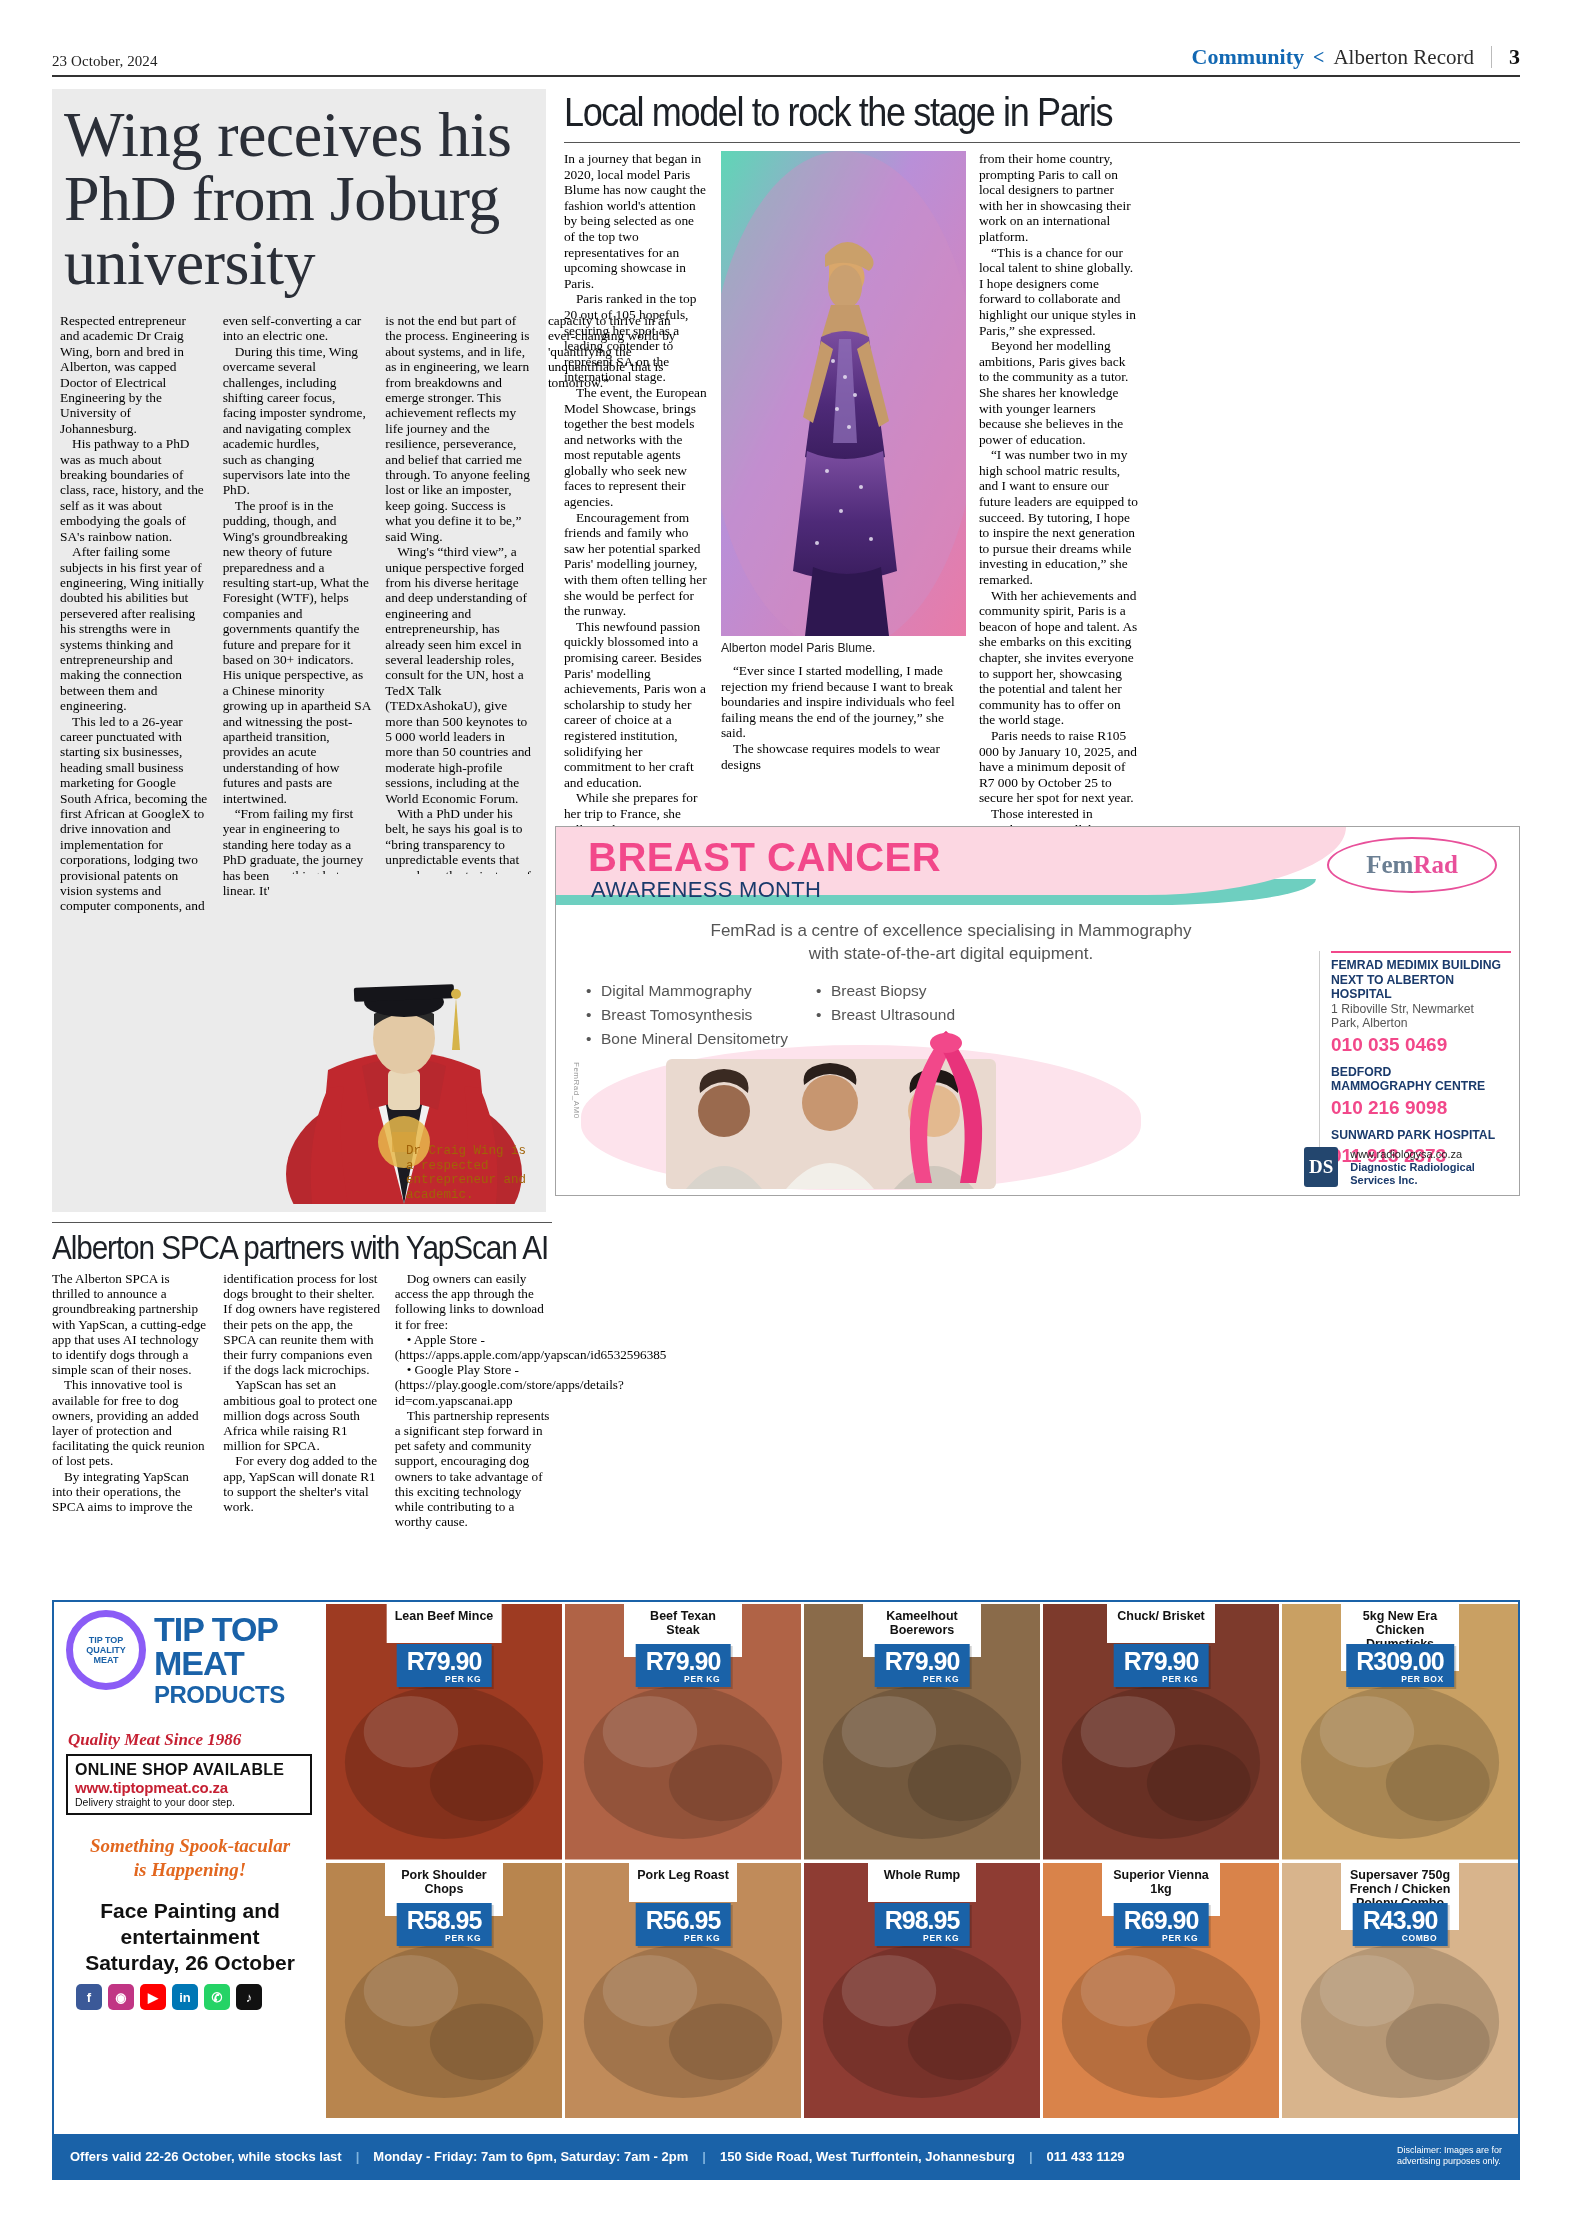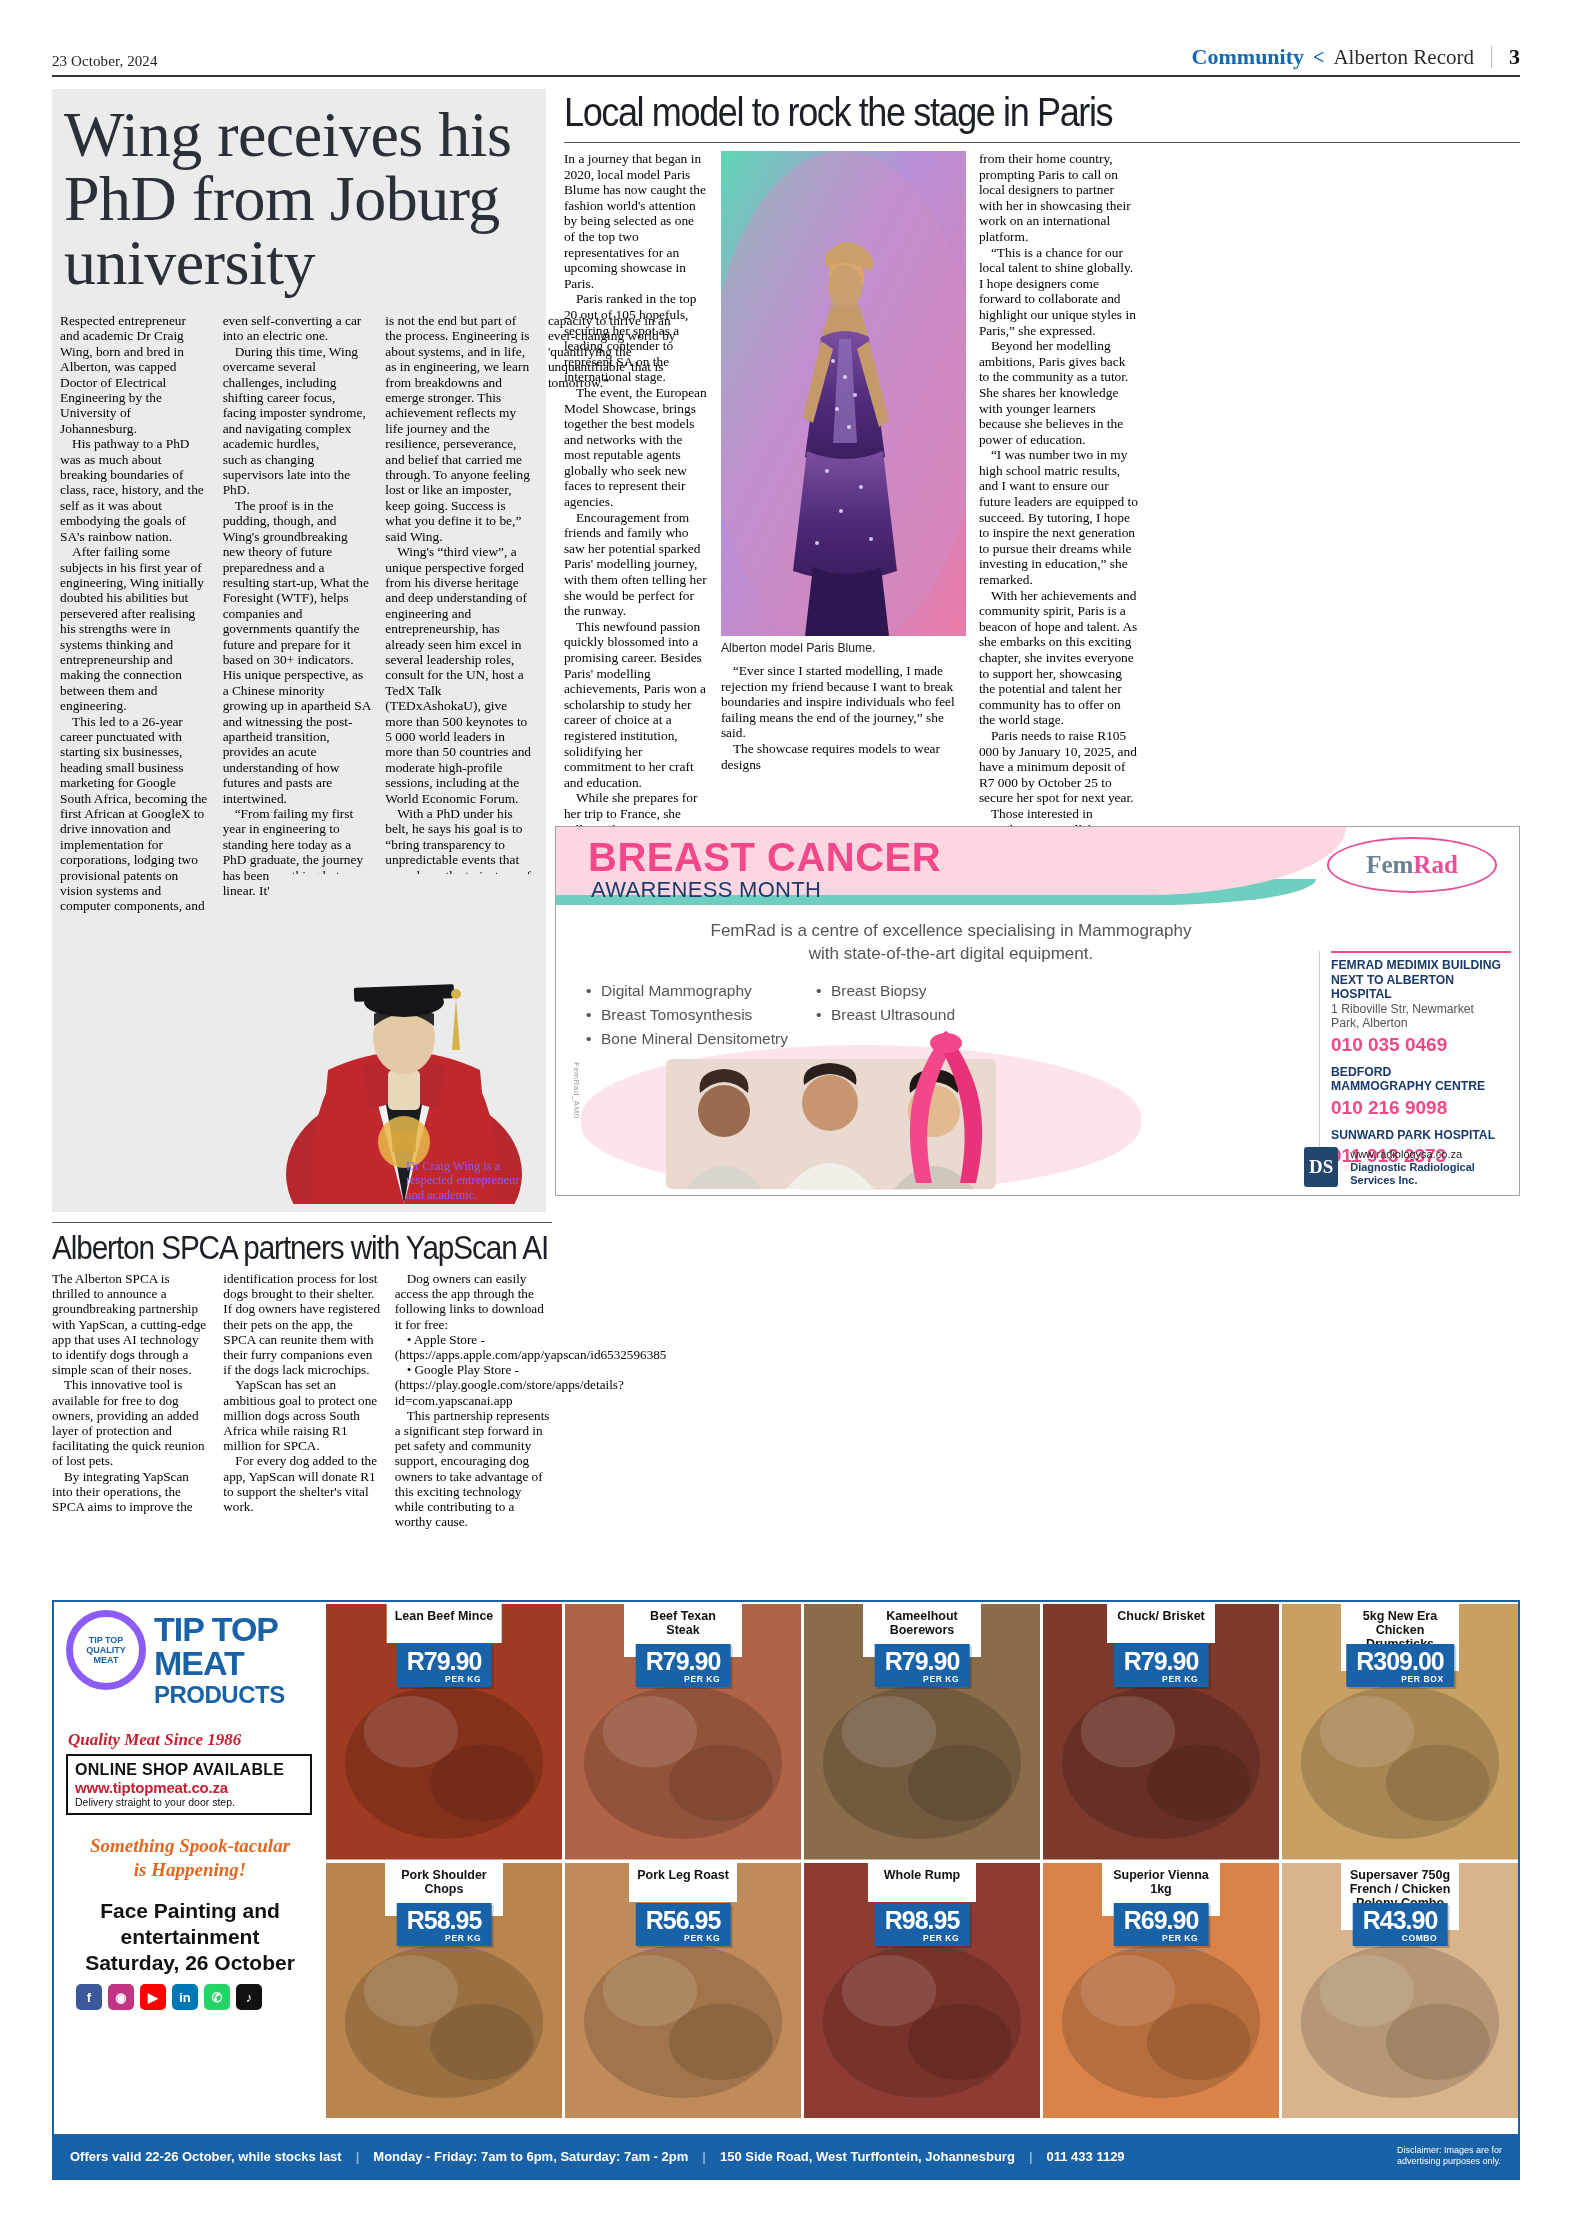--- a/index.html
+++ b/index.html
@@ -40,22 +40,22 @@
   .cols3 p, .cols2 p, .colsN p { font-size: 13.4px; line-height: 15.4px; text-align: left; text-indent: 12px; hyphens: auto; }
   .cols3 p.first, .cols2 p.first, .colsN p.first { text-indent: 0; }
 
   
   .grad-photo {
     position: absolute; right: 8px; bottom: 8px;
     width: 268px; height: 330px; overflow: hidden;
   }
   .cap-box {
     position: absolute; right: 10px; bottom: 10px; width: 130px;
-    font-family: Liberation Serif, serif; font-size: 12.5px;
-    line-height: 14.5px; color: #8b5cf6; margin-top: 12px;
+    font-family: Liberation Mono, monospace; font-size: 12.5px;
+    line-height: 14.5px; color: #a16207; margin-top: 12px;
   }
 
   
   .a2-headline {
     font-family: "Liberation Sans", sans-serif;
     font-size: 41px; font-weight: normal; color: #1c2026;
     letter-spacing: -1.6px; transform: scaleX(.88); transform-origin: left center;
     white-space: nowrap; margin-bottom: 6px;
   }
   .a2-grid { display: flex; gap: 13px; }

